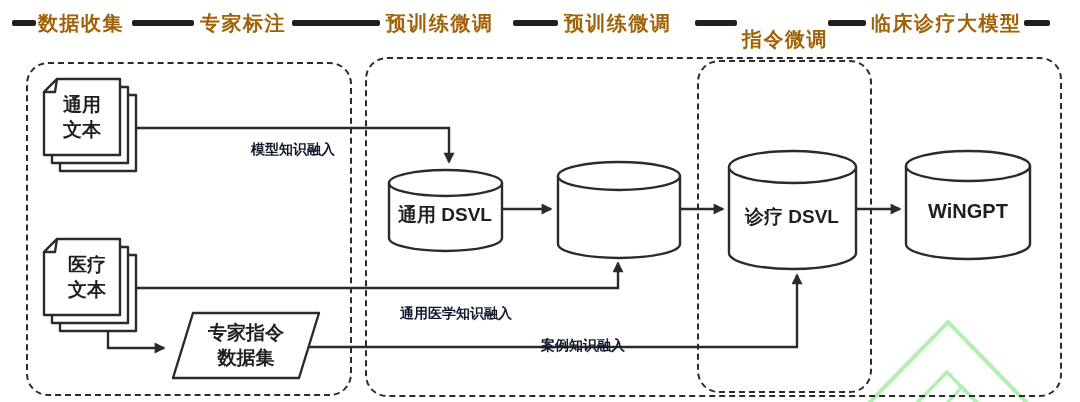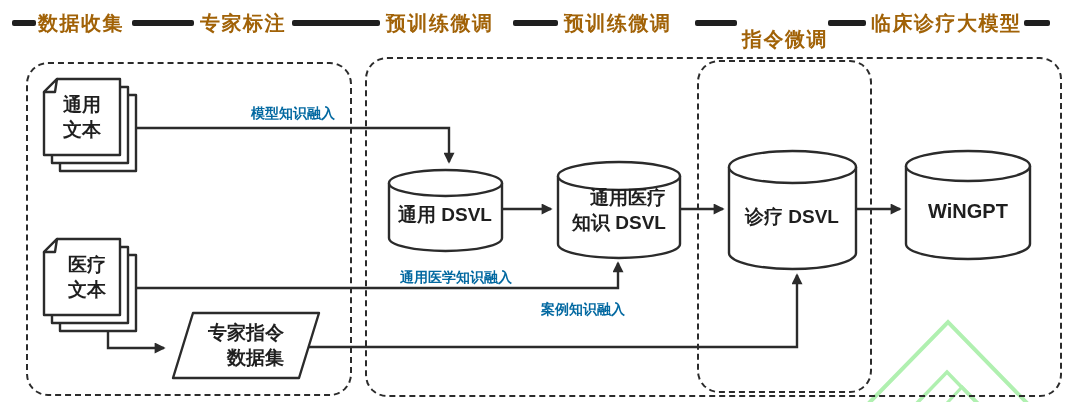--- a/index.html
+++ b/index.html
@@ -45,28 +45,29 @@
   .node-label {
     position: absolute;
     transform: translate(-50%, -50%);
     text-align: center;
     font-size: 19px;
     font-weight: 700;
     line-height: 25px;
     color: #1f1f1f;
     white-space: nowrap;
   }
-  .node-label span { display: block; text-align: right; }
+  .node-label span { display: block; }
   .edge-label {
     position: absolute;
     transform: translate(-50%, -50%);
     font-size: 14px;
     font-weight: 600;
-    color: #0369a1;
+    color: #0f172a;
     white-space: nowrap;
+    margin-top: 36px;
   }
 </style>
 </head>
 <body>
 
 <div id="canvas">
 
   <svg class="layer" width="1080" height="402" viewBox="0 0 1080 402">
     <g fill="none" stroke="#b0f0b0" stroke-linecap="square">
       <polyline points="870,402 948,322 1026,402" stroke-width="4"></polyline>
@@ -159,24 +160,20 @@
     <span>文本</span>
   </div>
 
   <div class="node-label" style="left:246px; top:345px;">
     <span>专家指令</span>
     <span>数据集</span>
   </div>
 
   <div class="node-label" style="left:445px; top:214px;">通用 DSVL</div>
 
-  <div class="node-label" style="left:619px; top:210px;">
-    <span>通用医疗</span>
-    <span>知识 DSVL</span>
-  </div>
 
   <div class="node-label" style="left:792px; top:216px;">
     <span>诊疗 DSVL</span>
   </div>
 
   <div class="node-label" style="left:968px; top:211px; font-size:20px;">WiNGPT</div>
 
   <div class="edge-label" style="left:293px; top:114px;">模型知识融入</div>
 
   <div class="edge-label" style="left:456px; top:278px;">通用医学知识融入</div>

